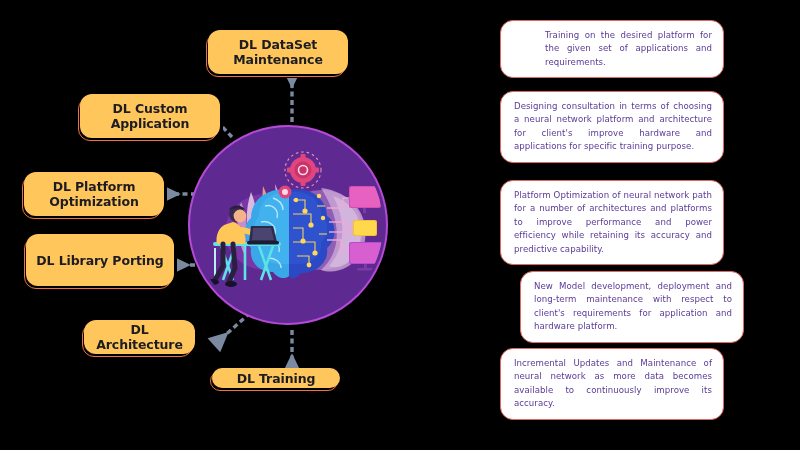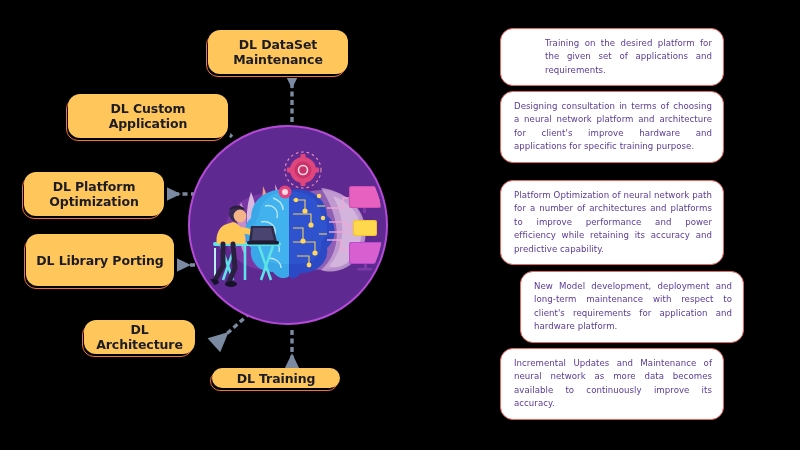--- a/index.html
+++ b/index.html
@@ -104,21 +104,21 @@
     font-weight: bold;
     font-size: 12.5px;
     line-height: 15px;
     letter-spacing: -0.1px;
     padding: 0 8px;
     white-space: pre-line;
   }
 
   
   #node-dataset    { left: 208px; top: 30px;  width: 140px; height: 44px; }
-  #node-custom     { left: 68px;  top: 94px;  width: 160px; height: 44px; }
+  #node-custom     { left: 80px;  top: 94px;  width: 140px; height: 44px; }
   #node-platform   { left: 24px;  top: 172px; width: 140px; height: 44px; border-radius: 12px; }
   #node-library    { left: 26px;  top: 234px; width: 148px; height: 52px; }
   #node-arch       { left: 84px;  top: 320px; width: 111px; height: 34px; }
   #node-training   { left: 212px; top: 368px; width: 128px; height: 20px; }
 
   
   #connectors {
     position: absolute;
     left: 0; top: 0;
     width: 470px;
@@ -147,21 +147,21 @@
   .card p {
     margin: 0;
     color: #5b3a96;
     font-family: "DejaVu Sans", sans-serif;
     font-size: 8.6px;
     line-height: 13.4px;
     text-align: justify;
     text-justify: inter-word;
     letter-spacing: 0.05px;
   }
-  #card-0 { top: 28px; padding-left: 44px; }
+  #card-0 { top: 20px; padding-left: 44px; }
   #card-1 { top: 91px; }
   #card-2 { top: 180px; }
   #card-3 { top: 271px; margin-left: 20px; }
   #card-4 { top: 348px; }
 </style>
 </head>
 <body>
 
 <div id="stage">
 

